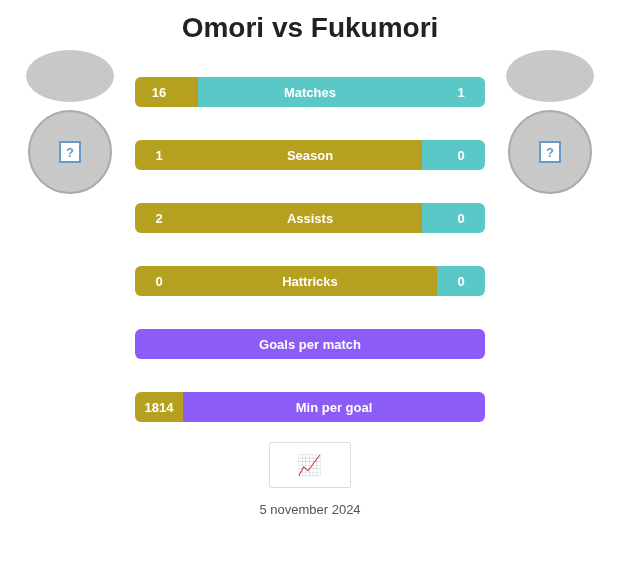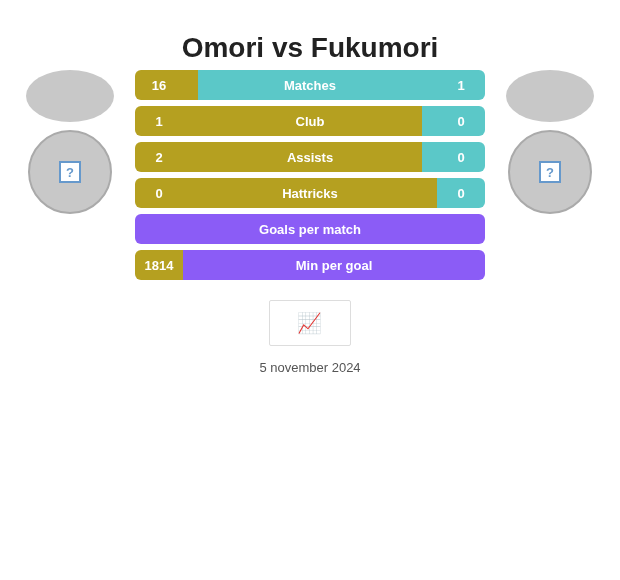--- a/index.html
+++ b/index.html
@@ -15,21 +15,21 @@
       align-items: center;
     }
 
     .page-wrapper {
       width: 620px;
       height: 580px;
       background: #fff;
       display: flex;
       flex-direction: column;
       align-items: center;
-      padding-top: 32px;
+      padding-top: 12px;
     }
 
     .title {
       font-size: 28px;
       font-weight: bold;
       color: #222;
       margin-bottom: 6px;
     }
 
     .subtitle {
@@ -46,20 +46,21 @@
       margin-top: 0px;
     }
 
     .stat-row {
       display: flex;
       align-items: flex-end;
       height: 30px;
       border-radius: 6px;
       overflow: hidden;
       position: relative;
+      margin-top: 27px;
     }
 
     .stat-left-val {
       background: #b5a020;
       color: #fff;
       font-weight: bold;
       font-size: 13px;
       width: 48px;
       height: 100%;
       display: flex;
@@ -230,21 +231,21 @@
             <div class="stat-bar-container">
               <div class="stat-bar-fill" style="width: 94%;"></div>
               <span class="stat-label">Matches</span>
             </div>
             <div class="stat-right-val">1</div>
           </div>
           <div class="stat-row">
             <div class="stat-left-val">1</div>
             <div class="stat-bar-container">
               <div class="stat-bar-fill" style="width: 6%;"></div>
-              <span class="stat-label">Club</span>
+              <span class="stat-label">Season</span>
             </div>
             <div class="stat-right-val">0</div>
           </div>
           <div class="stat-row">
             <div class="stat-left-val">2</div>
             <div class="stat-bar-container">
               <div class="stat-bar-fill" style="width: 6%;"></div>
               <span class="stat-label">Assists</span>
             </div>
             <div class="stat-right-val">0</div>

